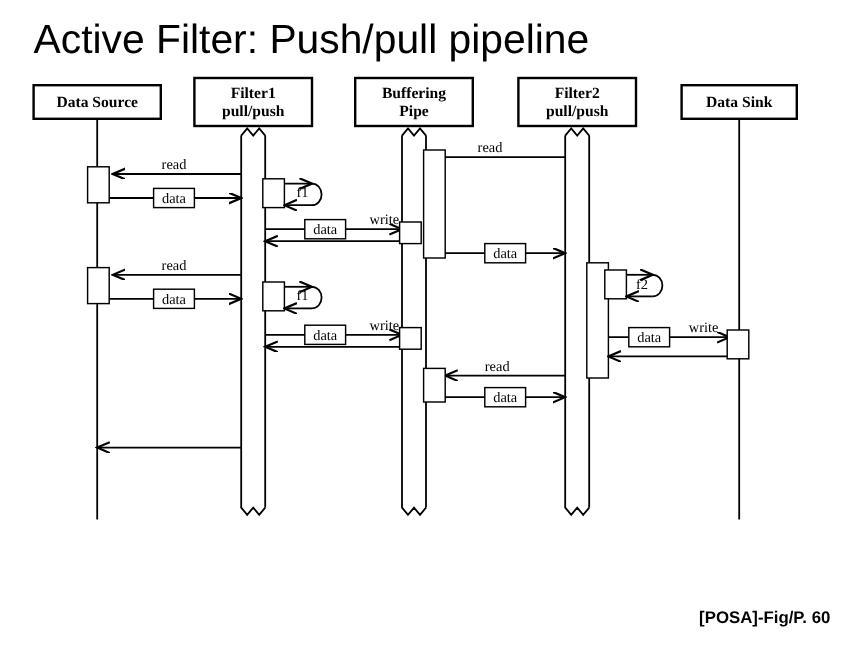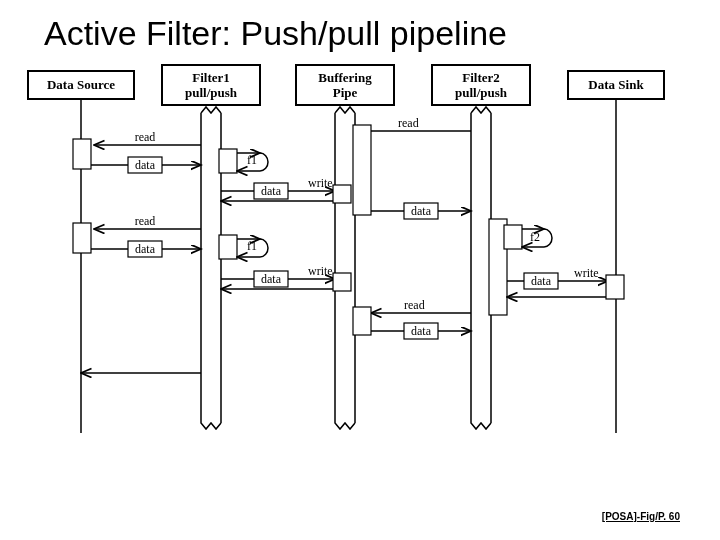--- a/index.html
+++ b/index.html
@@ -8,29 +8,27 @@
     width: 720px;
     height: 540px;
     font-family: Arial, Helvetica, sans-serif;
     background: #fff;
     position: relative;
   }
   .title {
     font-size: 34px;
     font-weight: 400;
     padding: 14px 0 0 28px;
-    margin-left: 16px;
   }
   .citation {
     position: absolute;
-    right: 40px;
+    right: 28px;
     bottom: 18px;
-    font-size: 10px;
+    font-size: 14px;
     font-weight: 700;
-    text-decoration: underline;
   }
   svg { display: block; }
   .boxlabel {
     font-family: Georgia, 'Times New Roman', serif;
     font-weight: 700;
     font-size: 13px;
   }
   .msglabel {
     font-family: Georgia, 'Times New Roman', serif;
     font-size: 12px;

